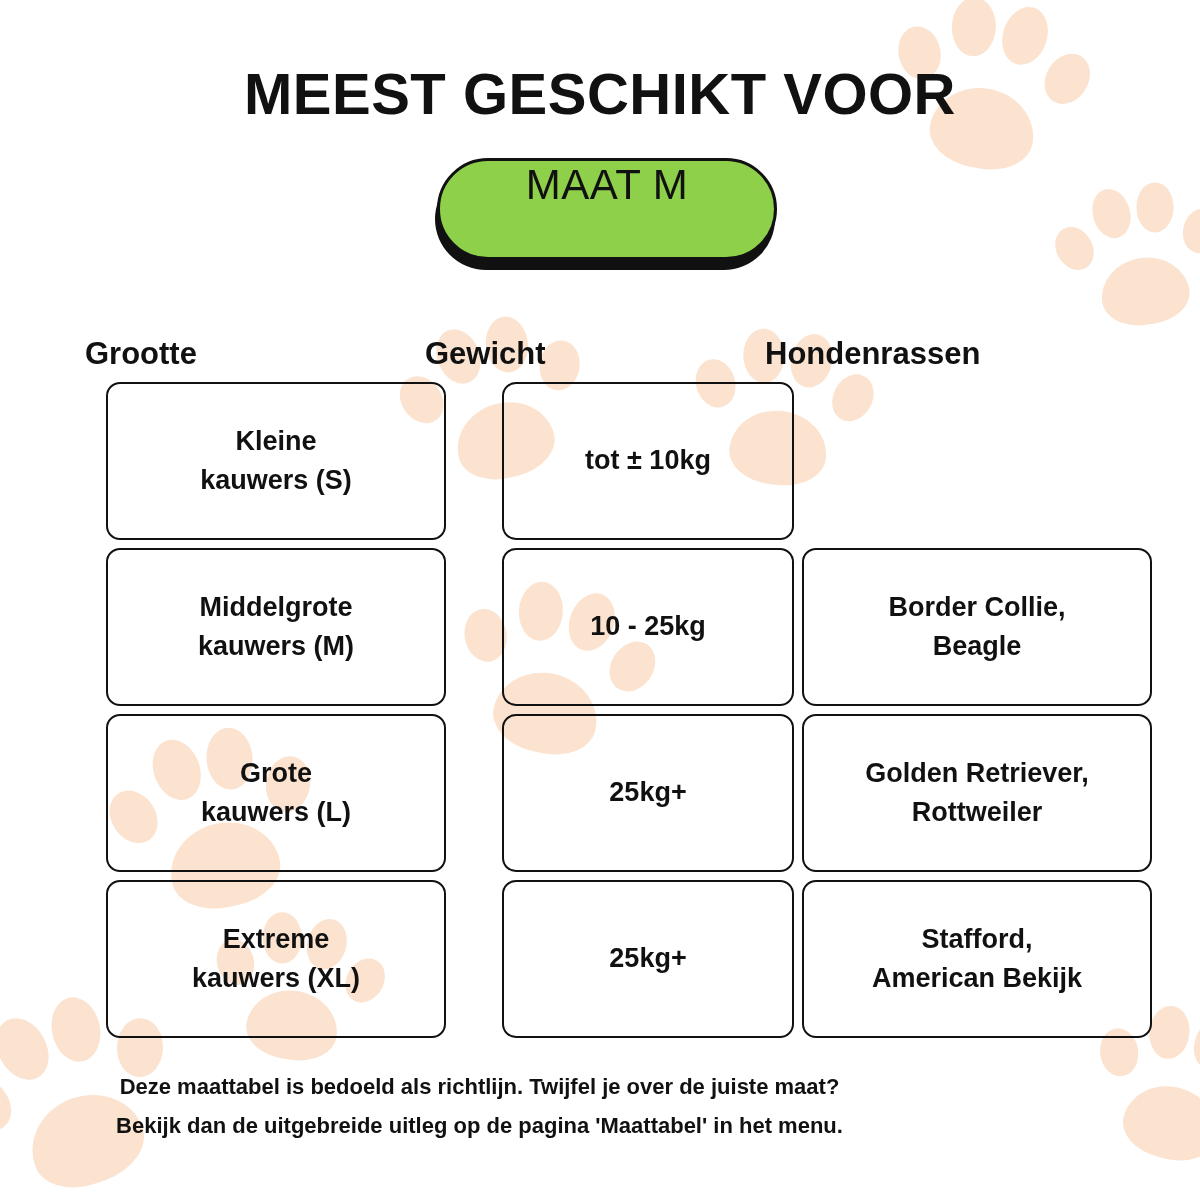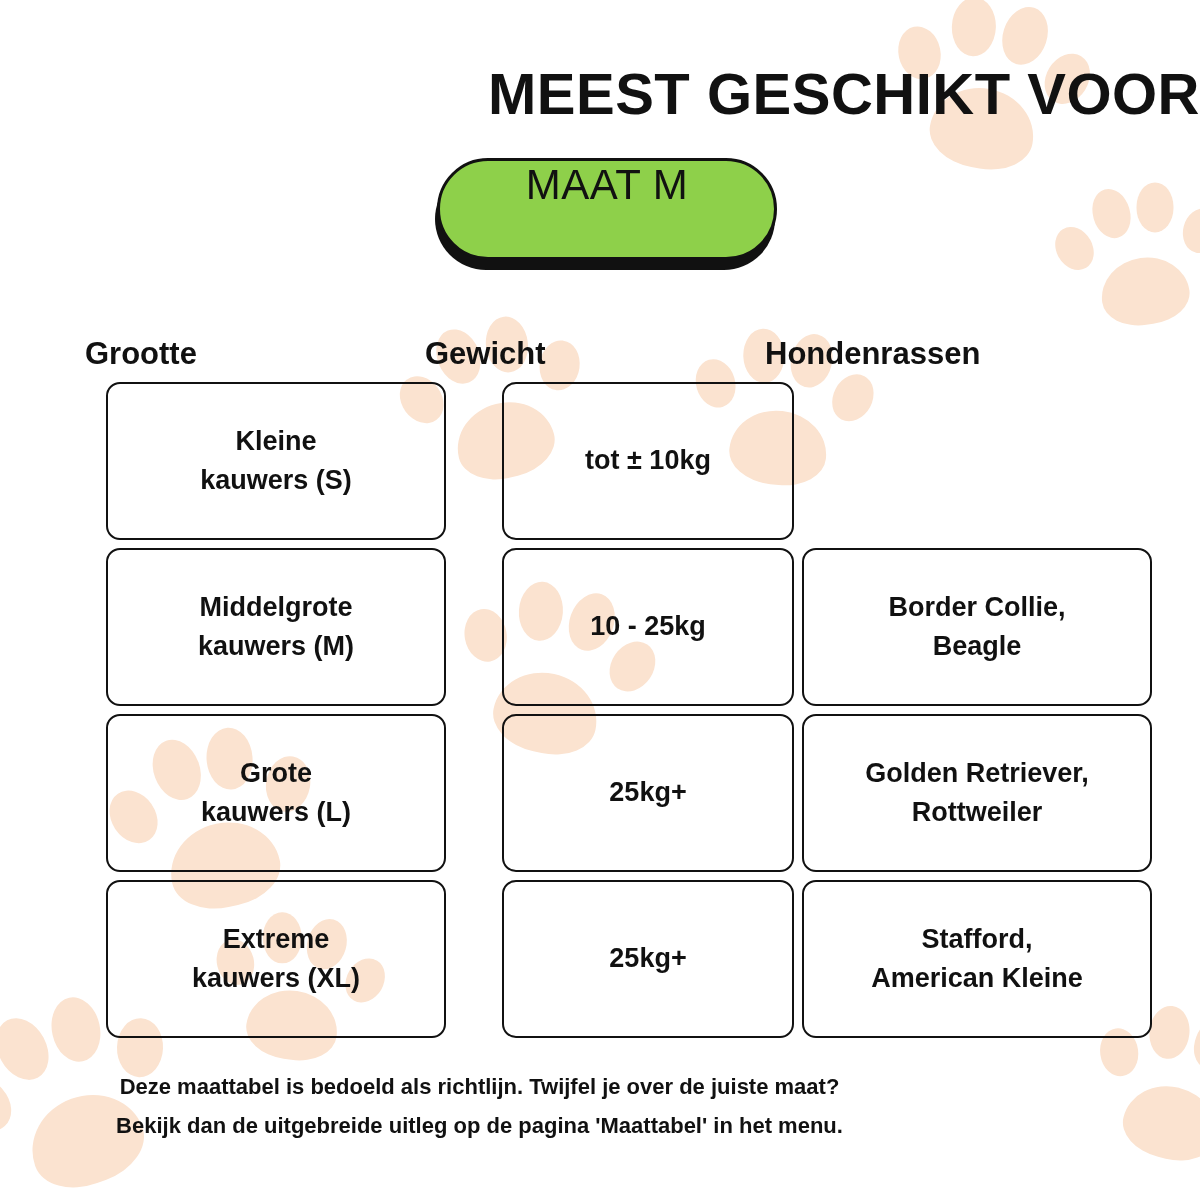--- a/index.html
+++ b/index.html
@@ -39,21 +39,21 @@
   .paw .t2 { width: 22%; height: 31%; left: 26%; top: 6%;  transform: rotate(-8deg); }
   .paw .t3 { width: 22%; height: 31%; left: 52%; top: 6%;  transform: rotate(8deg); }
   .paw .t4 { width: 21%; height: 28%; left: 77%; top: 26%; transform: rotate(22deg); }
 
   
   .title {
     position: absolute;
     top: 60px;
     left: 0;
     width: 1200px;
-    text-align: right;
+    text-align: center;
     font-size: 58px;
     font-weight: 800;
     letter-spacing: 0.5px;
     color: #111111;
   }
   .badge-wrap {
     position: absolute;
     top: 158px;
     left: 50%;
     transform: translateX(-50%);
@@ -275,21 +275,21 @@
       <div class="cell">
         <span>
           <span>Extreme</span><br>
           <span>kauwers (XL)</span>
         </span>
       </div>
       <div class="cell weight">25kg+</div>
       <div class="cell">
         <span>
           <span>Stafford,</span><br>
-          <span>American Kleine</span>
+          <span>American Bekijk</span>
         </span>
       </div>
     </div>
 
   </div>
 
   <div class="footer">
     <div>Deze maattabel is bedoeld als richtlijn. Twijfel je over de juiste maat?</div>
     <div>Bekijk dan de uitgebreide uitleg op de pagina 'Maattabel' in het menu.</div>
   </div>

